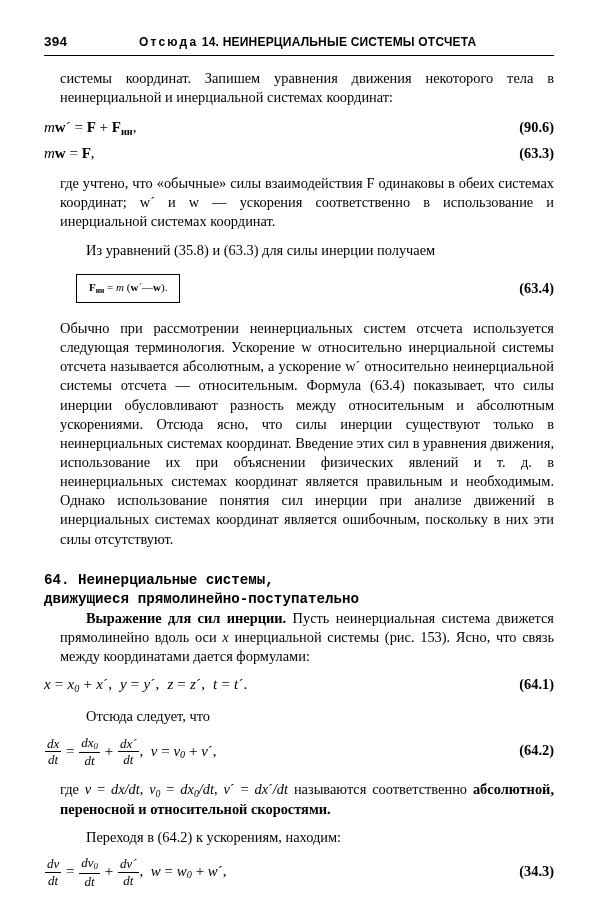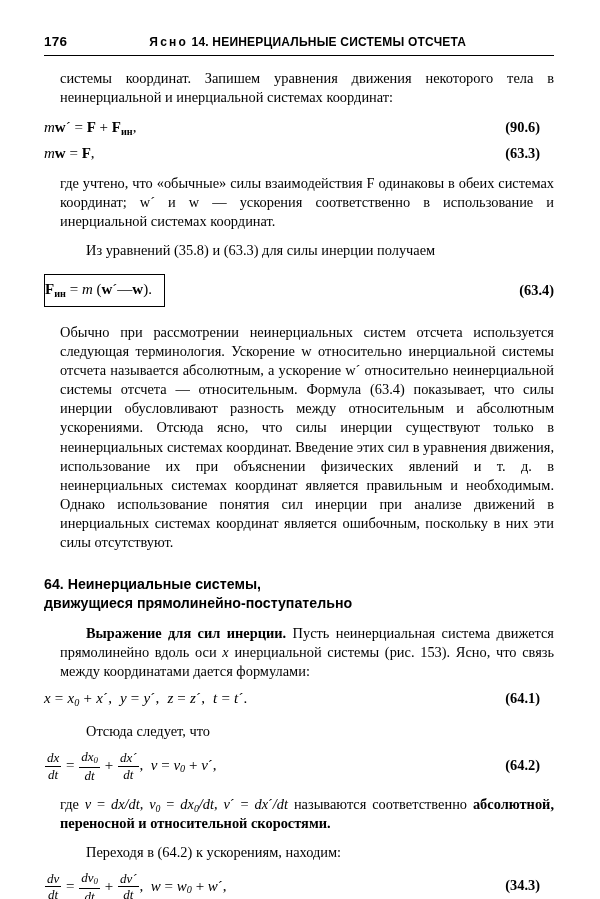--- a/index.html
+++ b/index.html
@@ -63,37 +63,38 @@
     font-weight: bold;
   }
   .it {
     font-style: italic;
   }
   
   .eq-row {
     display: flex;
     align-items: baseline;
     justify-content: space-between;
-    margin: 0 14px 8px 0;
+    margin: 0 0 8px 0;
   }
   .eq-row.first { margin-top: 12px; }
   .eq-body {
     font-size: 15px;
   }
   .eq-num {
     font-family: "Liberation Serif", serif;
     font-weight: bold;
     font-size: 14.4px;
     white-space: nowrap;
   }
   .boxed-eq {
     display: inline-block;
     border: 1.6px solid #000;
-    padding: 6px 12px 7px 0;
-    font-size: 15px;
+    padding: 6px 12px 7px 12px;
+    font-size: 11px;
+    margin-left: 32px;
   }
   .eq-row.boxed {
     margin: 14px 0 16px 0;
     align-items: center;
   }
   
   .vec { font-weight: bold; }
   .mi { font-style: italic; }
   .sub {
     font-size: 0.68em;
@@ -101,25 +102,25 @@
     font-weight: bold;
   }
   .sub-it {
     font-size: 0.68em;
     vertical-align: -0.28em;
     font-style: italic;
     font-weight: normal;
   }
   
   h2.section {
-    font-family: Liberation Sans, sans-serif;
+    font-family: Liberation Mono, monospace;
     font-weight: bold;
     font-size: 14.2px;
     line-height: 1.35;
-    margin: 22px 0 11px 0;
+    margin: 22px 0 0 0;
   }
   h2.section .l2 { display: block; }
   
   .frac {
     display: inline-block;
     vertical-align: middle;
     text-align: center;
     font-style: italic;
     line-height: 1.05;
     margin: 0 1px;
@@ -137,23 +138,23 @@
   }
   .eq-inline-sp { letter-spacing: 0.2px; }
   .prime { font-style: normal; }
 </style>
 </head>
 <body>
 
 <div class="page">
 
   <div class="header">
-    <span class="page-number">176</span>
+    <span class="page-number">394</span>
     <span class="header-title">
-      <span class="chapter-word">Ясно</span>
+      <span class="chapter-word">Отсюда</span>
       <span>14. НЕИНЕРЦИАЛЬНЫЕ СИСТЕМЫ ОТСЧЕТА</span>
     </span>
   </div>
   <hr class="rule">
 
   <p class="para">системы координат. Запишем уравнения движения некоторого тела в неинерциальной и инерциальной системах координат:</p>
 
   <div class="eq-row first">
     <span class="eq-body">
       <span class="mi">m</span><span class="vec">w</span><span class="prime">´</span> = <span class="vec">F</span> + <span class="vec">F</span><span class="sub">ин</span><span>,</span>

